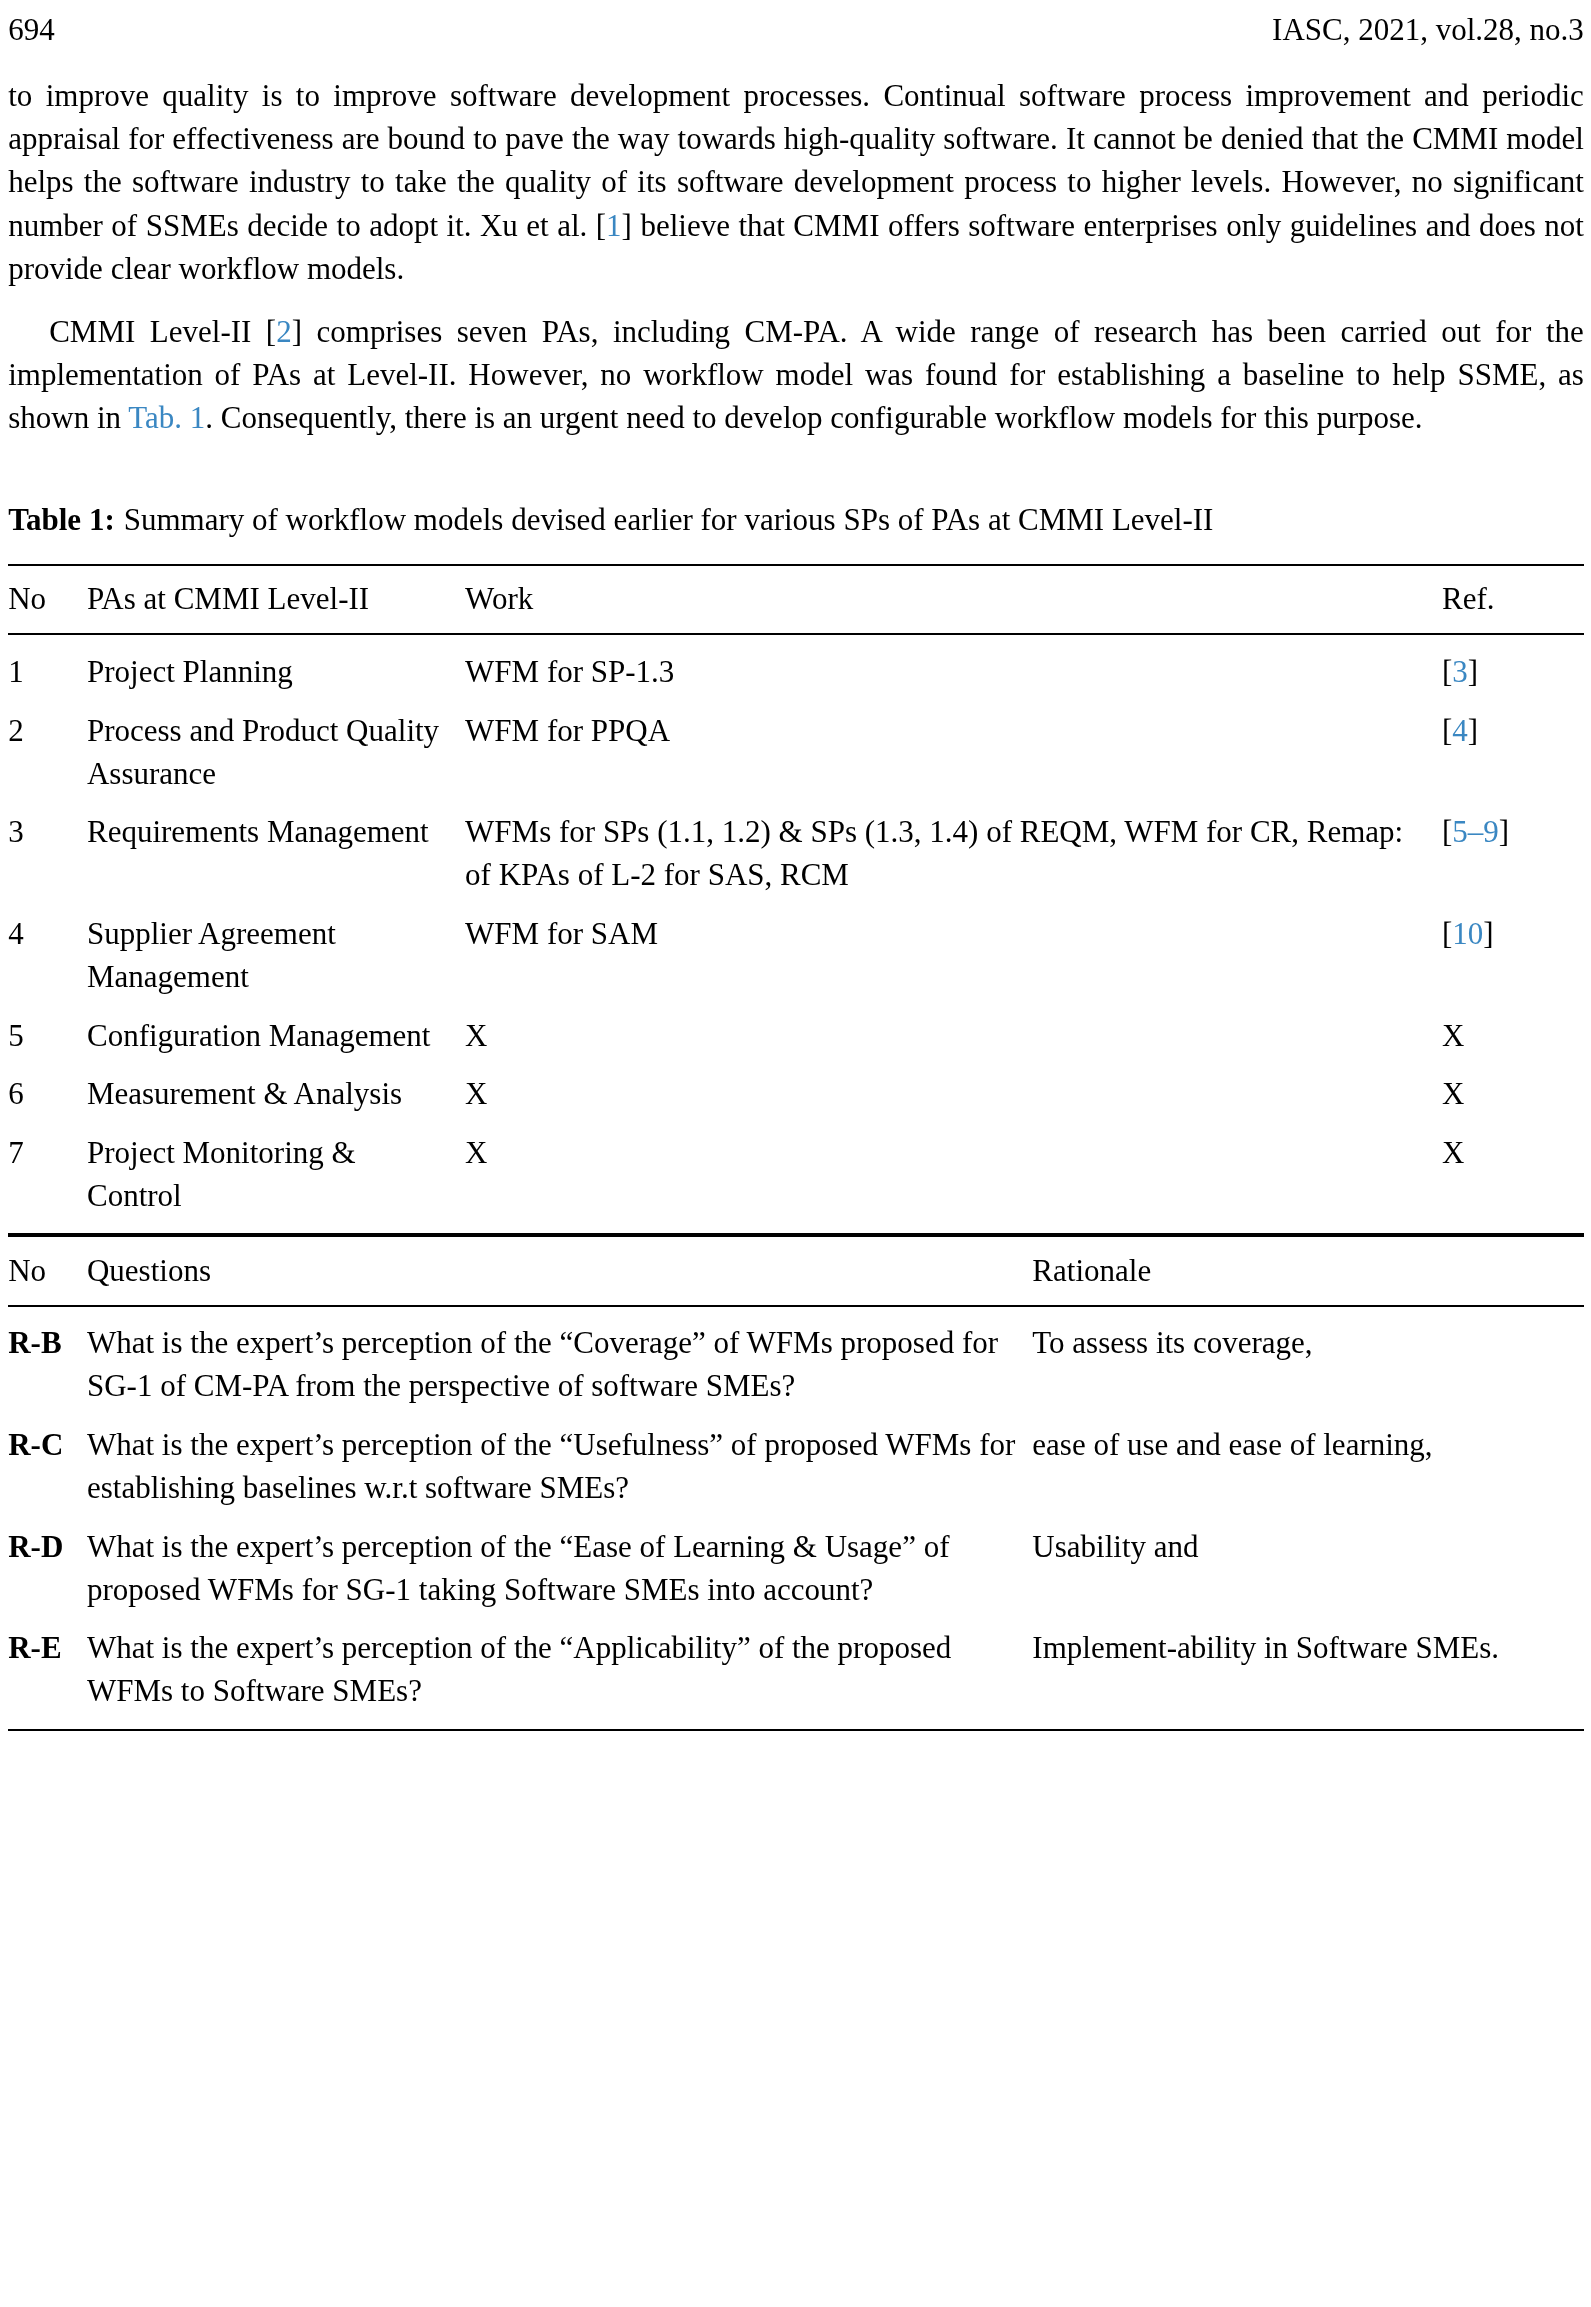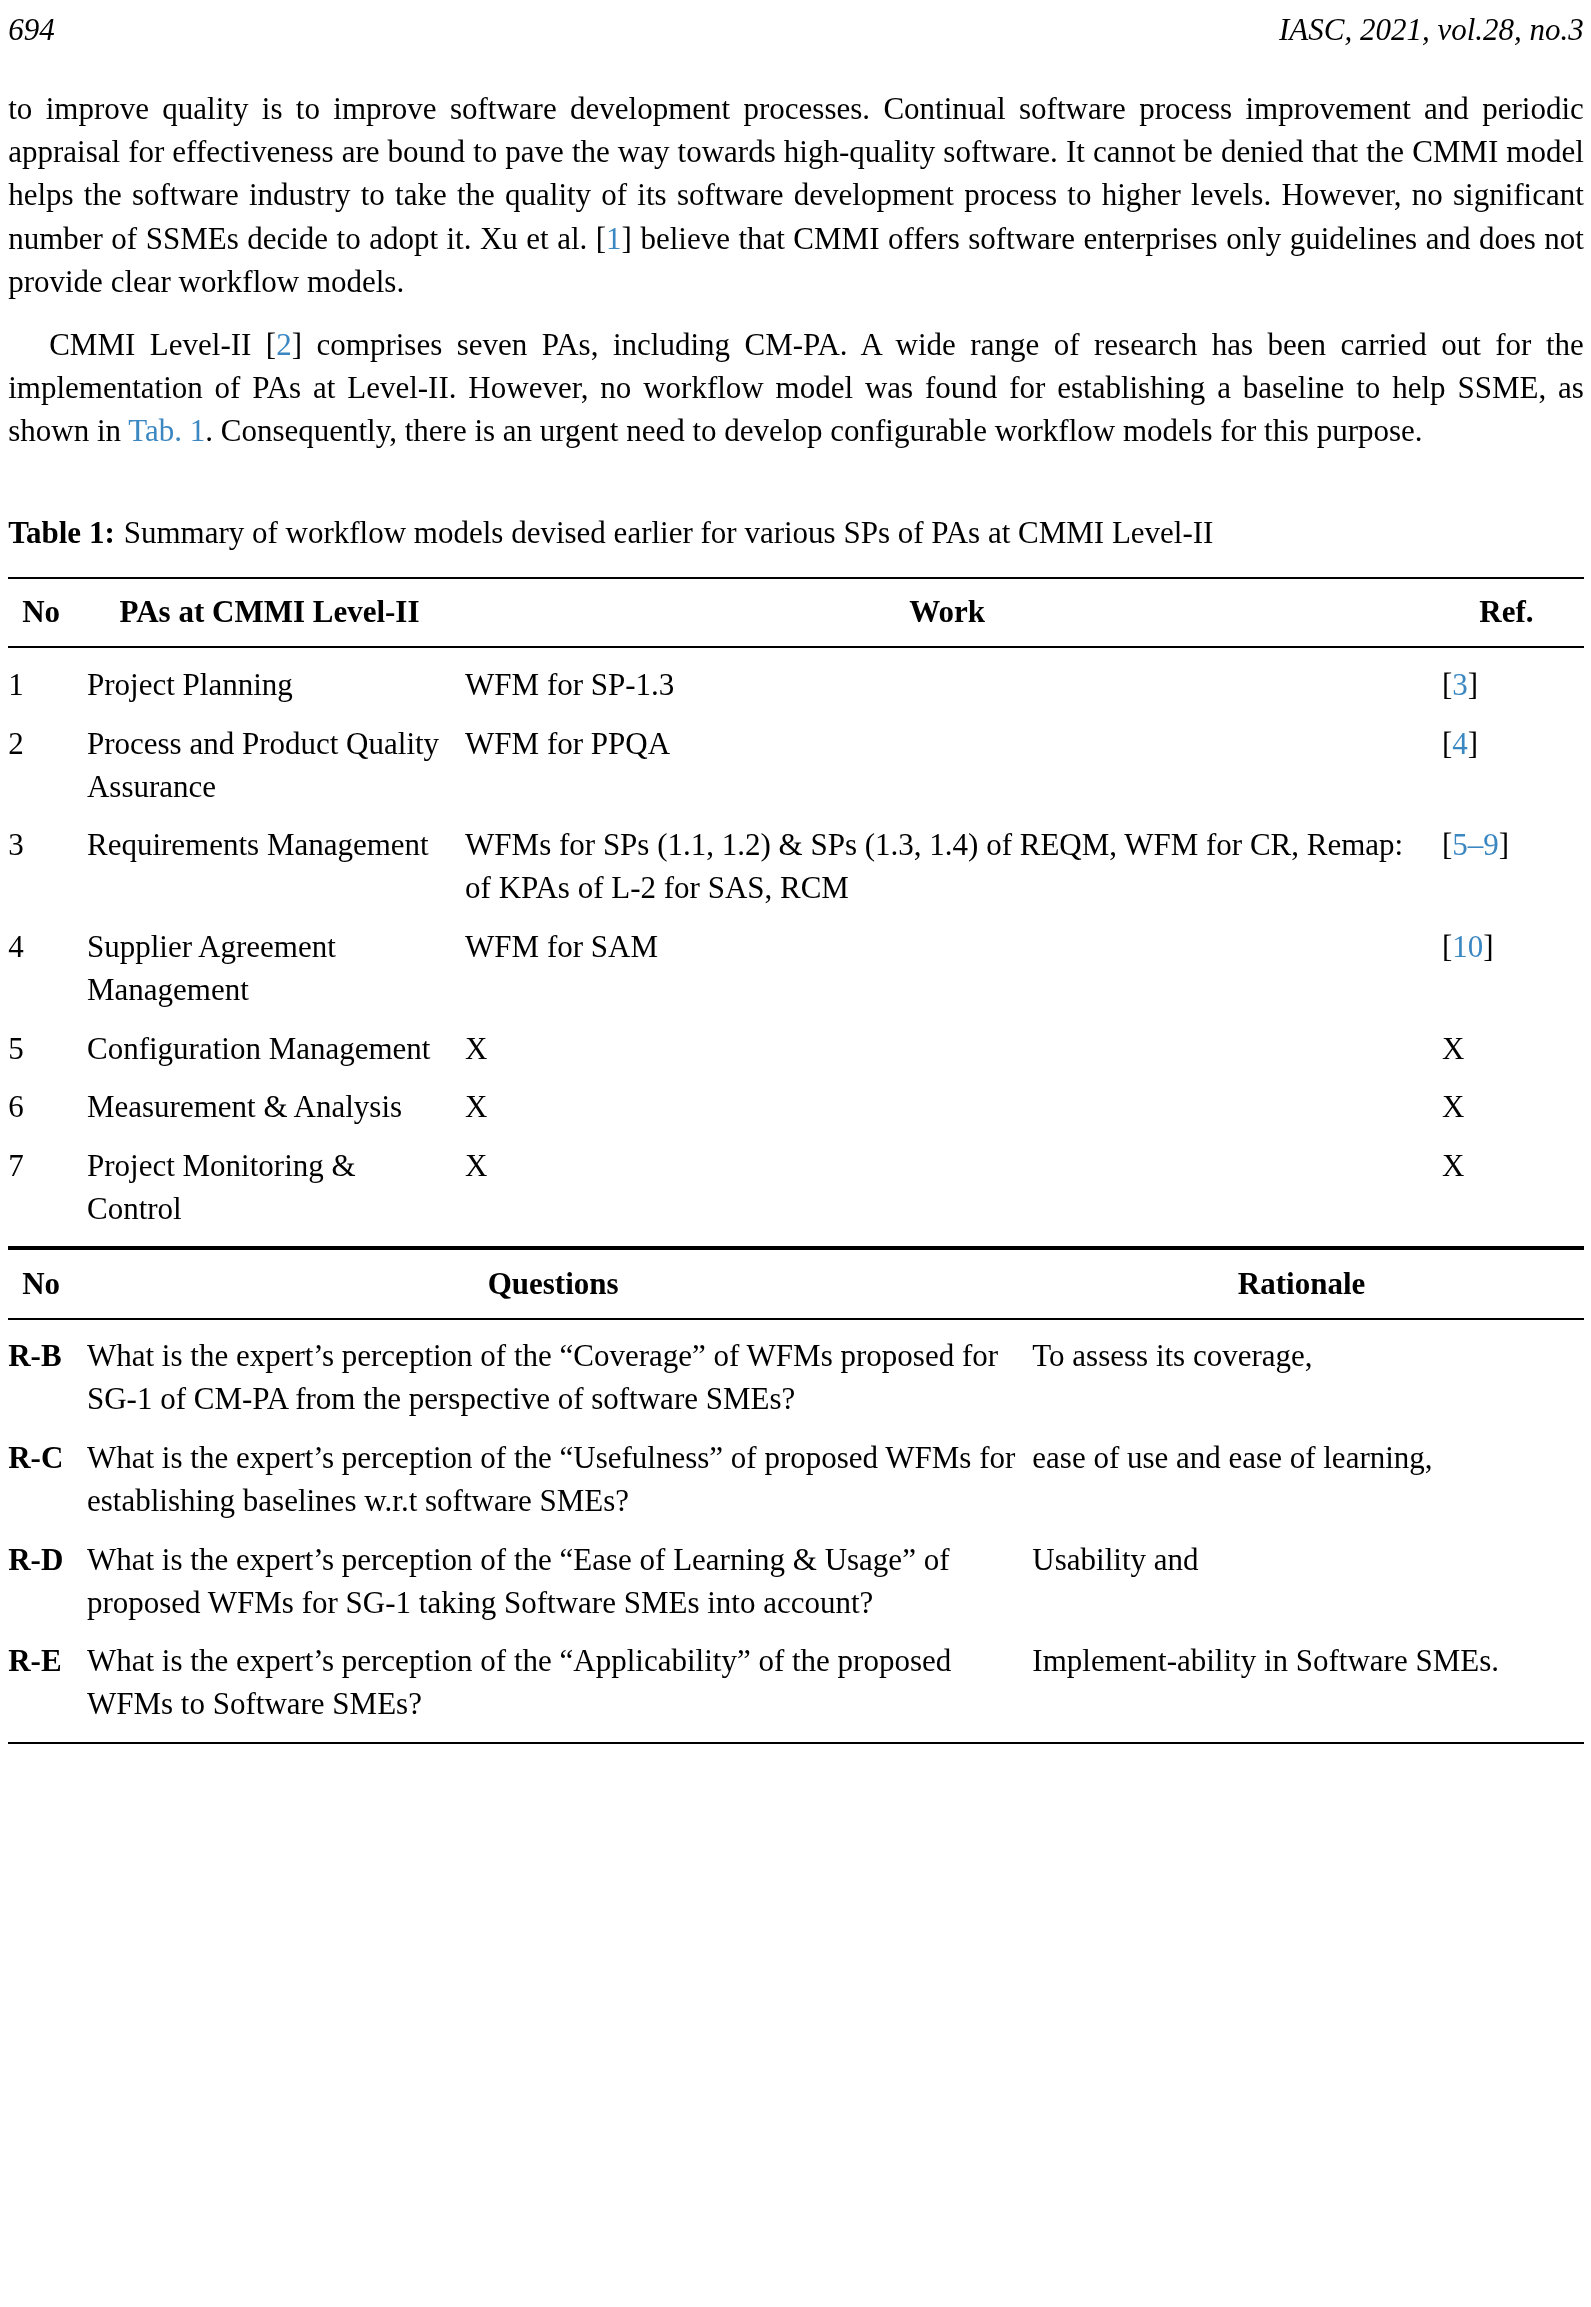--- a/index.html
+++ b/index.html
@@ -8,42 +8,41 @@
     width: 1592px;
     color: var(--text-black, #000000);
     font-family: "Liberation Serif", serif;
     font-size: 31px;
     line-height: 1.39;
     padding: 8.2px 8.2px 0 8.2px;
   }
   .page-header {
     display: flex;
     justify-content: space-between;
-    margin-bottom: 36px;
-    font-style: italic;
+    margin-bottom: 23px;
   }
   p.body-par { text-align: justify; }
   p.indent { text-indent: 41px; }
   #paragraph-2 { margin-top: 20px; }
   #paragraph-3 { margin-top: 69px; }
   .link { color: var(--link-blue, #3a87c2); cursor: pointer; text-decoration: none; }
   .caption { text-align: left; }
   .caption-t1 { margin: 59px 0 23px 0; }
   .caption-t2 { margin: 72px 0 23px 0; }
   .cap-label { font-weight: bold; margin-right: 9px; }
   table {
     width: 100%;
     border-collapse: collapse;
     border-top: 2.4px solid #000;
     border-bottom: 2.4px solid #000;
     table-layout: fixed;
   }
   thead th {
-    text-align: center;
-    font-weight: bold;
+    text-align: left;
+    font-weight: normal;
     vertical-align: top;
     padding: 11.4px 13px 13px 0;
     border-bottom: 2.4px solid #000;
   }
   td { vertical-align: top; padding: 5.7px 16.3px 9.8px 0; }
   tbody tr:first-child td { padding-top: 14.7px; }
   tbody tr:last-child td { padding-bottom: 16.3px; }
   .t1 col.c-no   { width: 5%; }
   .t1 col.c-pa   { width: 24%; }
   .t1 col.c-work { width: 62%; }

